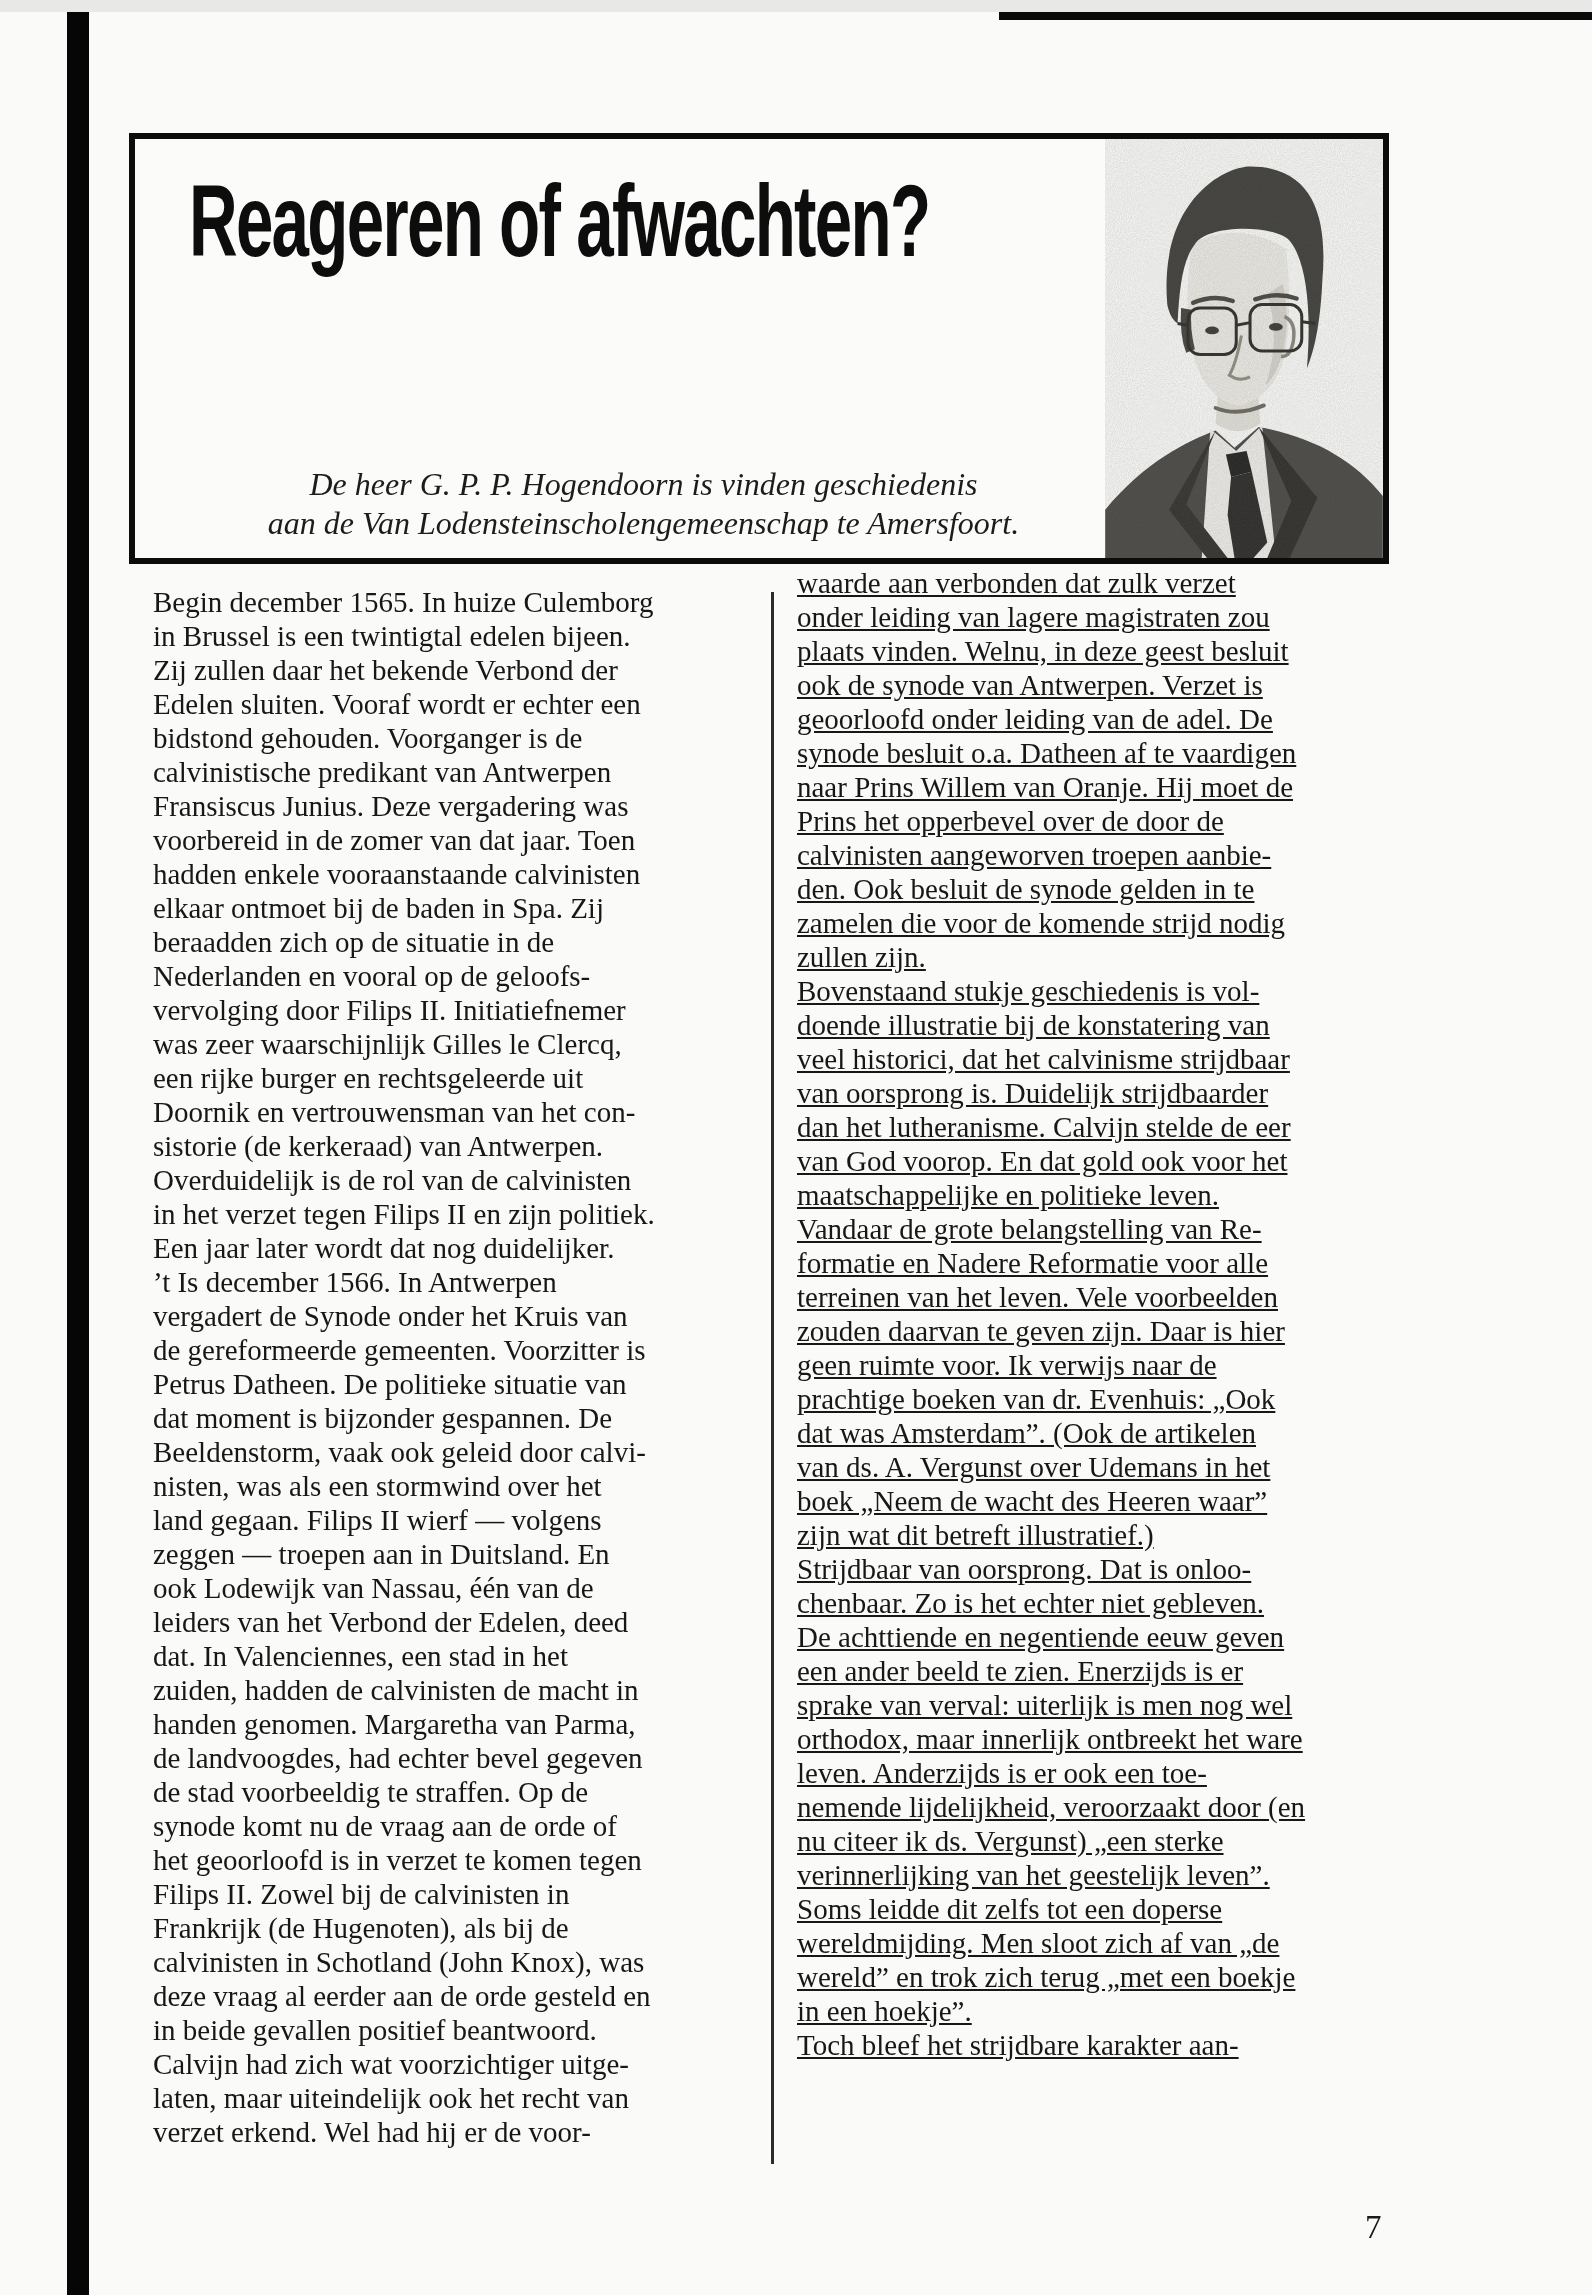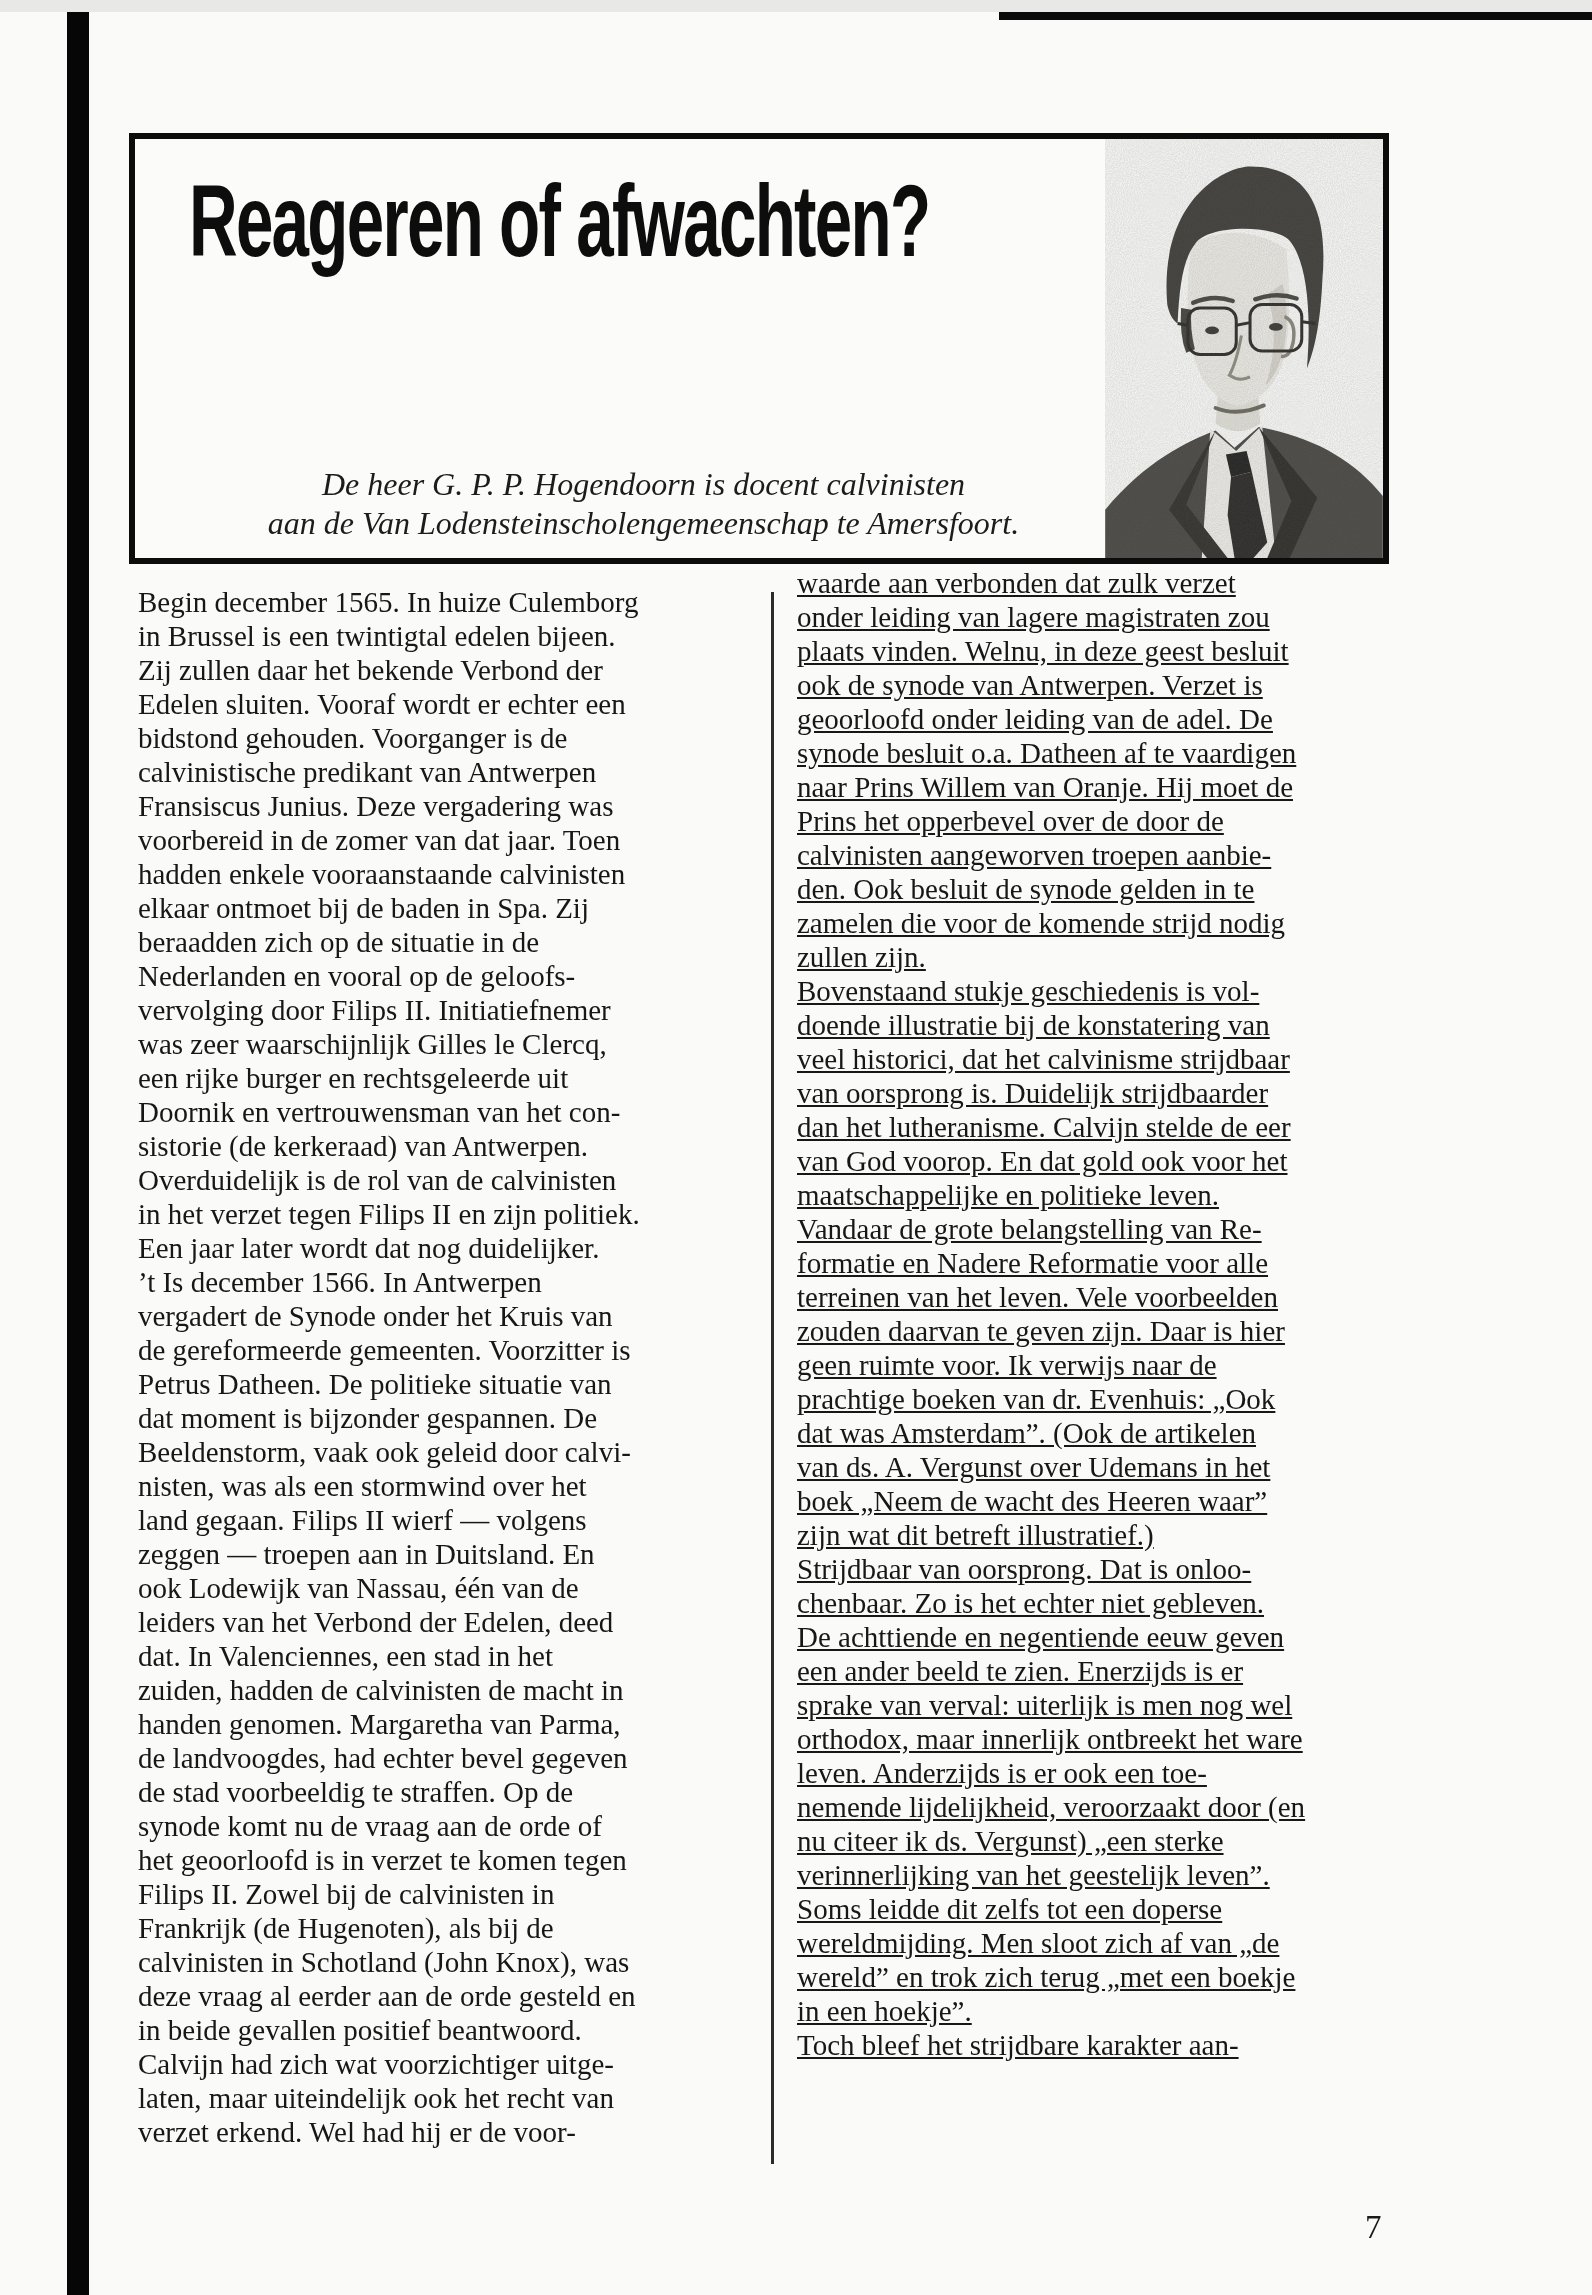--- a/index.html
+++ b/index.html
@@ -42,21 +42,21 @@
     text-align:center;
     font-style:italic;
     font-size:32px;line-height:39px;
     white-space:pre-line;
     color:#1c1c1c;
   }
   .photo{
     position:absolute;right:0;top:0;width:278px;height:419px;
   }
   .body-left{
-    position:absolute;left:138px;top:573px;width:634px;
+    position:absolute;left:153px;top:573px;width:634px;
     font-size:29px;line-height:34px;
     white-space:pre-line;
   }
   .col-divider{
     position:absolute;left:771px;top:580px;width:2.6px;height:1572px;
     background:#2b2b2b;
   }
   .body-right{
     position:absolute;left:797px;top:554px;width:669px;
     font-size:29px;line-height:34px;text-decoration:underline;
@@ -76,21 +76,21 @@
 </head>
 <body>
 
 <div class="page">
 
   <div class="bar-left"></div>
   <div class="bar-top"></div>
 
   <div class="header-box">
     <div class="title">Reageren of afwachten?</div>
-    <div class="caption">De heer G. P. P. Hogendoorn is docent calvinisten
+    <div class="caption">De heer G. P. P. Hogendoorn is vinden geschiedenis
 aan de Van Lodensteinscholengemeenschap te Amersfoort.</div>
 
     <svg class="photo" viewBox="0 0 322 486" role="img">
       <defs>
         <filter id="grain" x="0" y="0" width="100%" height="100%">
           <feTurbulence type="fractalNoise" baseFrequency="0.85" numOctaves="2" result="n"></feTurbulence>
           <feColorMatrix in="n" type="matrix" values="0 0 0 0 0.15  0 0 0 0 0.15  0 0 0 0 0.14  0 0 0 0.8 0"></feColorMatrix>
         </filter>
       </defs>
 

